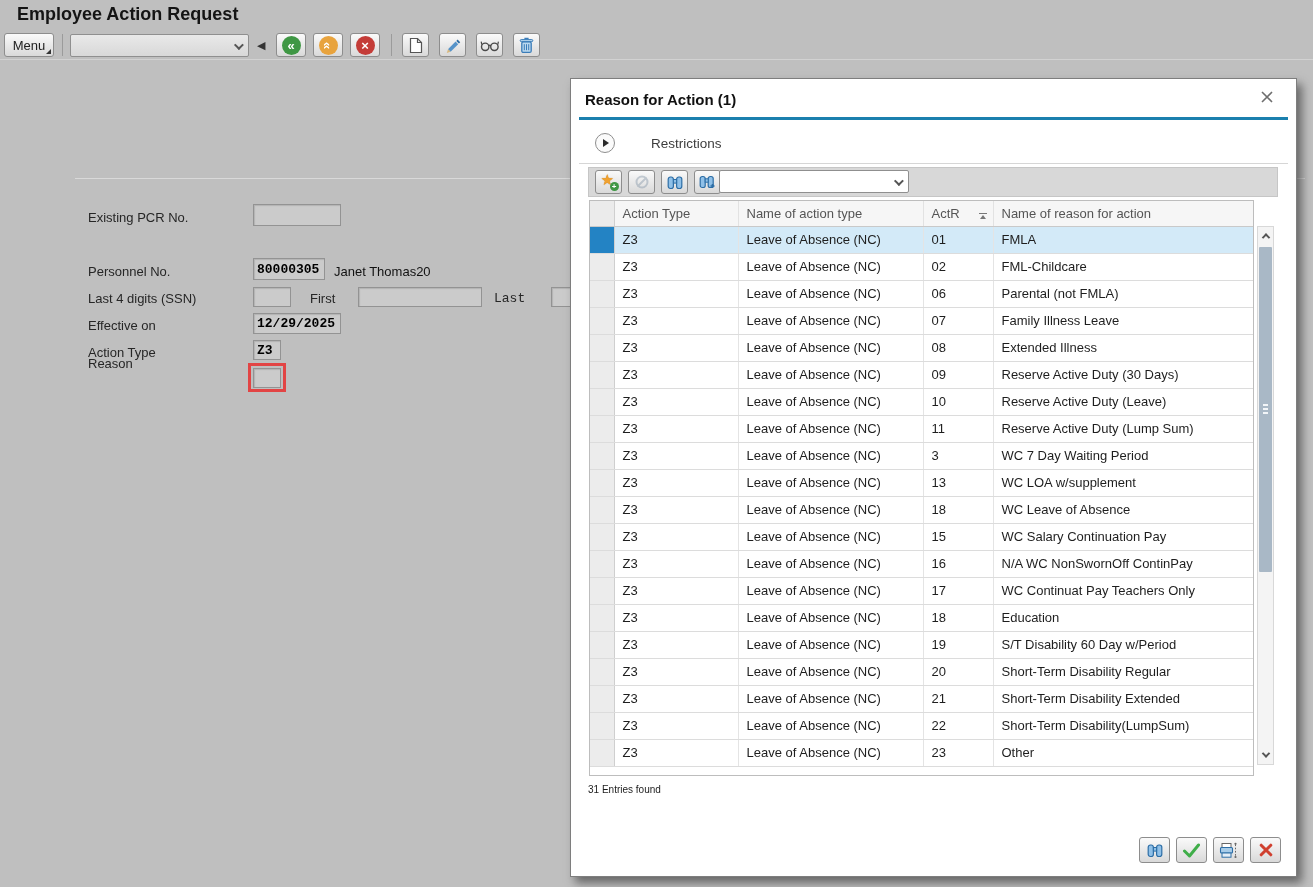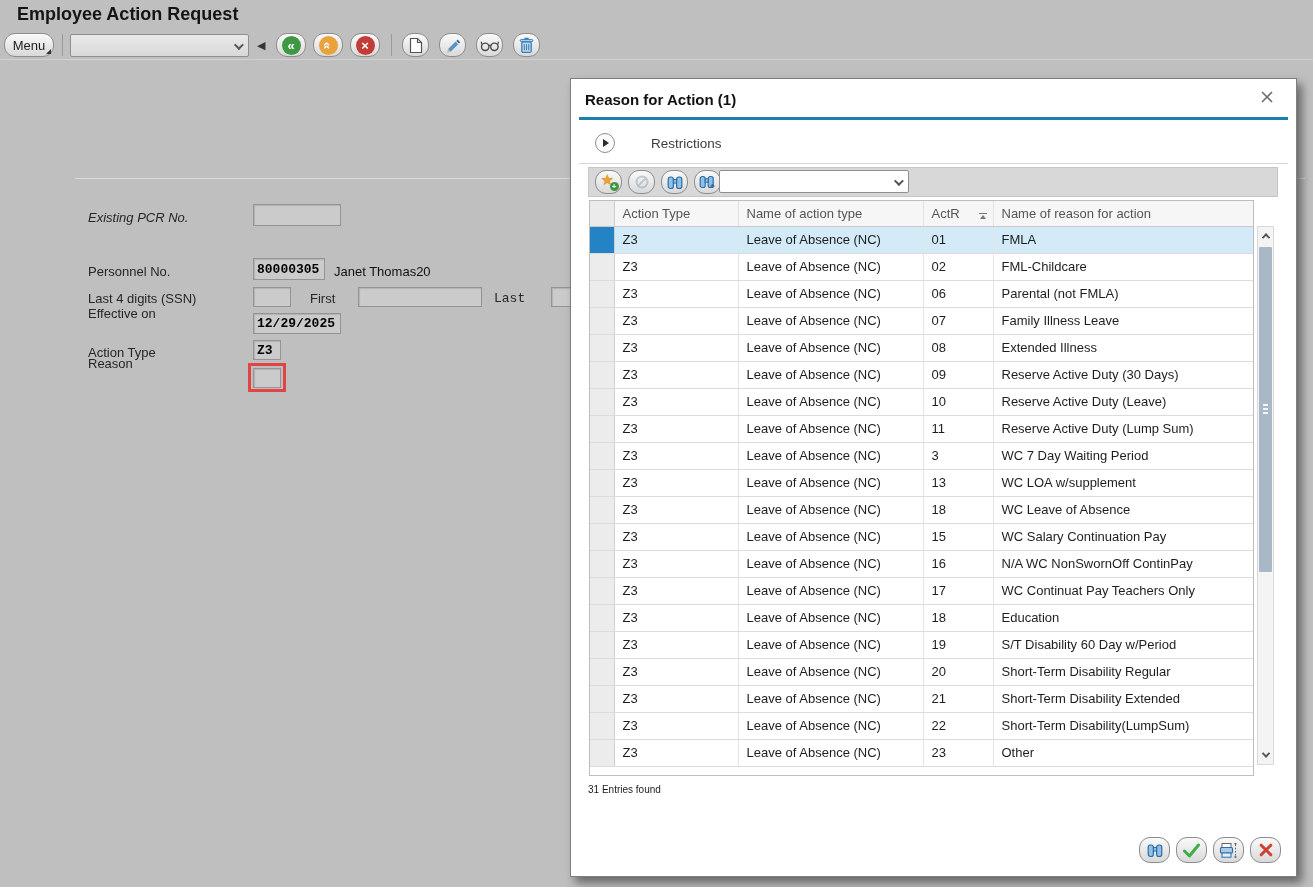--- a/index.html
+++ b/index.html
@@ -19,21 +19,21 @@
   
   .page-title{
     position:absolute;left:17px;top:4px;
     font-size:18px;font-weight:bold;color:#141414;
   }
   .main-toolbar{position:absolute;left:0;top:33px;height:26px;width:100%;}
   .toolbar-underline{position:absolute;left:0;top:59px;width:100%;height:1px;background:#d2d2d2;}
   .btn{
     position:absolute;height:24px;
     background:linear-gradient(#fafafa,#d9d9d9);
-    border:1px solid #8d8d8d;border-radius:11px;
+    border:1px solid #8d8d8d;border-radius:3px;
     display:flex;align-items:center;justify-content:center;
     font-size:13px;color:#222;cursor:default;
   }
   .menu-btn{left:4px;top:0;width:50px;}
   .menu-btn .corner{
     position:absolute;right:2px;bottom:2px;width:0;height:0;
     border-left:5px solid transparent;border-bottom:5px solid #333;
   }
   .vsep{position:absolute;top:1px;width:1px;height:22px;background:#9b9b9b;}
   .combo{
@@ -216,35 +216,35 @@
         <rect x="1.2" y="2.6" width="12.6" height="2" rx="1" fill="#b9d7ee" stroke="#3a7cb8" stroke-width="1"></rect>
         <path d="M5.4 1.4 h4.2" stroke="#3a7cb8" stroke-width="1.3"></path>
         <path d="M5.3 7.2 v6 M7.5 7.2 v6 M9.7 7.2 v6" stroke="#3a7cb8" stroke-width="1"></path>
       </svg>
   </div>
 </div>
 <div class="toolbar-underline"></div>
 
 <div class="form-rule"></div>
 
-<div class="f-label" style="left:88px;top:210px;font-style:italic;">Existing PCR No.</div>
+<div class="f-label" style="left:88px;top:210px;">Existing PCR No.</div>
 <input class="f-input" style="left: 253px; top: 204px; width: 88px; height: 22px;" readonly="" value="">
 
 <div class="f-label" style="left:88px;top:264px;">Personnel No.</div>
 <input class="f-input" style="left: 253px; top: 258px; width: 72px; height: 22px;" readonly="" value="80000305">
 <div class="f-text" style="left:334px;top:264px;">Janet Thomas20</div>
 
 <div class="f-label" style="left:88px;top:291px;">Last 4 digits (SSN)</div>
 <input class="f-input" style="left: 253px; top: 287px; width: 38px; height: 20px;" readonly="" value="">
 <div class="f-label" style="left:310px;top:291px;">First</div>
 <input class="f-input" style="left: 358px; top: 287px; width: 124px; height: 20px;" readonly="" value="">
 <div class="f-label mono" style="left:494px;top:291px;">Last</div>
 <input class="f-input" style="left: 551px; top: 287px; width: 55px; height: 20px;" readonly="" value="">
 
-<div class="f-label" style="left:88px;top:306px;">Effective on</div>
+<div class="f-label" style="left:88px;top:318px;">Effective on</div>
 <input class="f-input" style="left: 253px; top: 313px; width: 88px; height: 21px;" readonly="" value="12/29/2025">
 
 <div class="f-label" style="left:88px;top:345px;">Action Type</div>
 <input class="f-input" style="left: 253px; top: 340px; width: 28px; height: 20px;" readonly="" value="Z3">
 
 <div class="f-label" style="left:88px;top:356px;">Reason</div>
 <input class="f-input" style="left: 253px; top: 368px; width: 28px; height: 20px;" readonly="" value="">
 <div class="red-box"></div>
 
 <div class="dialog">

